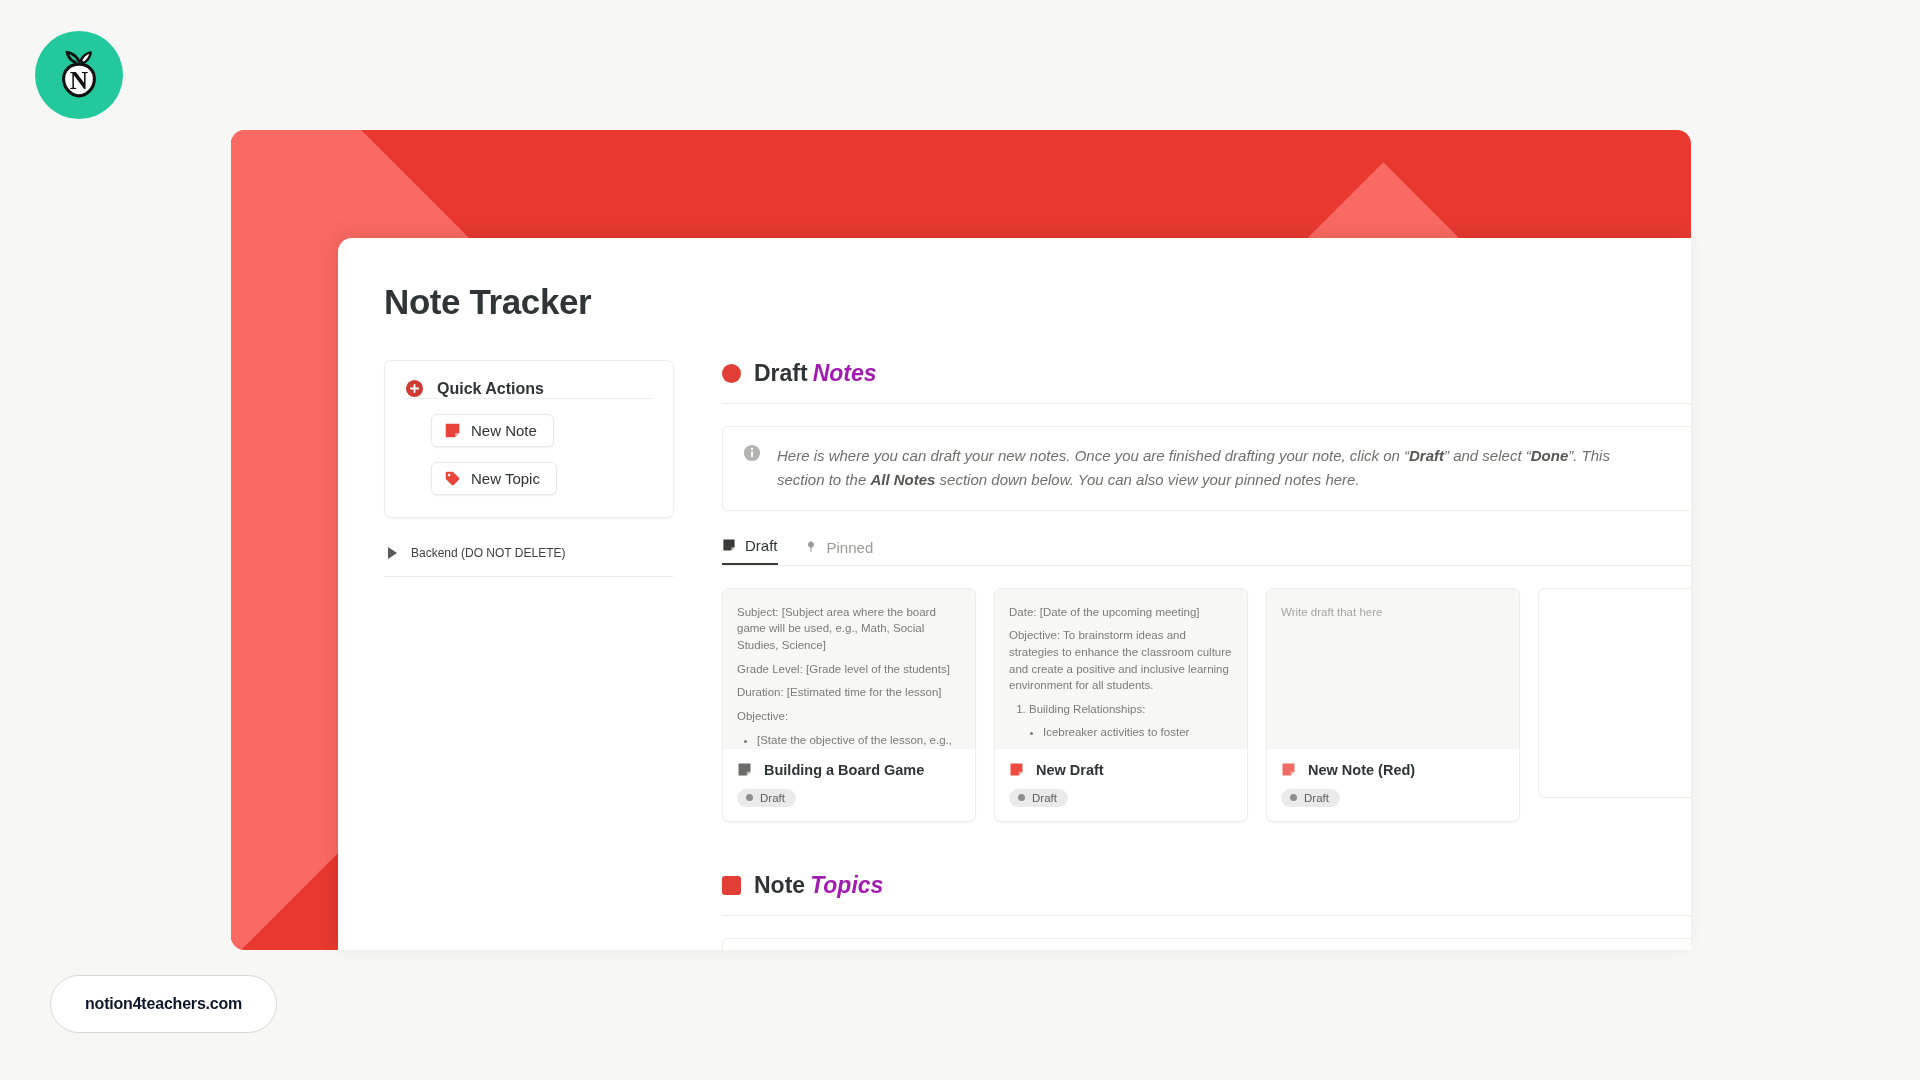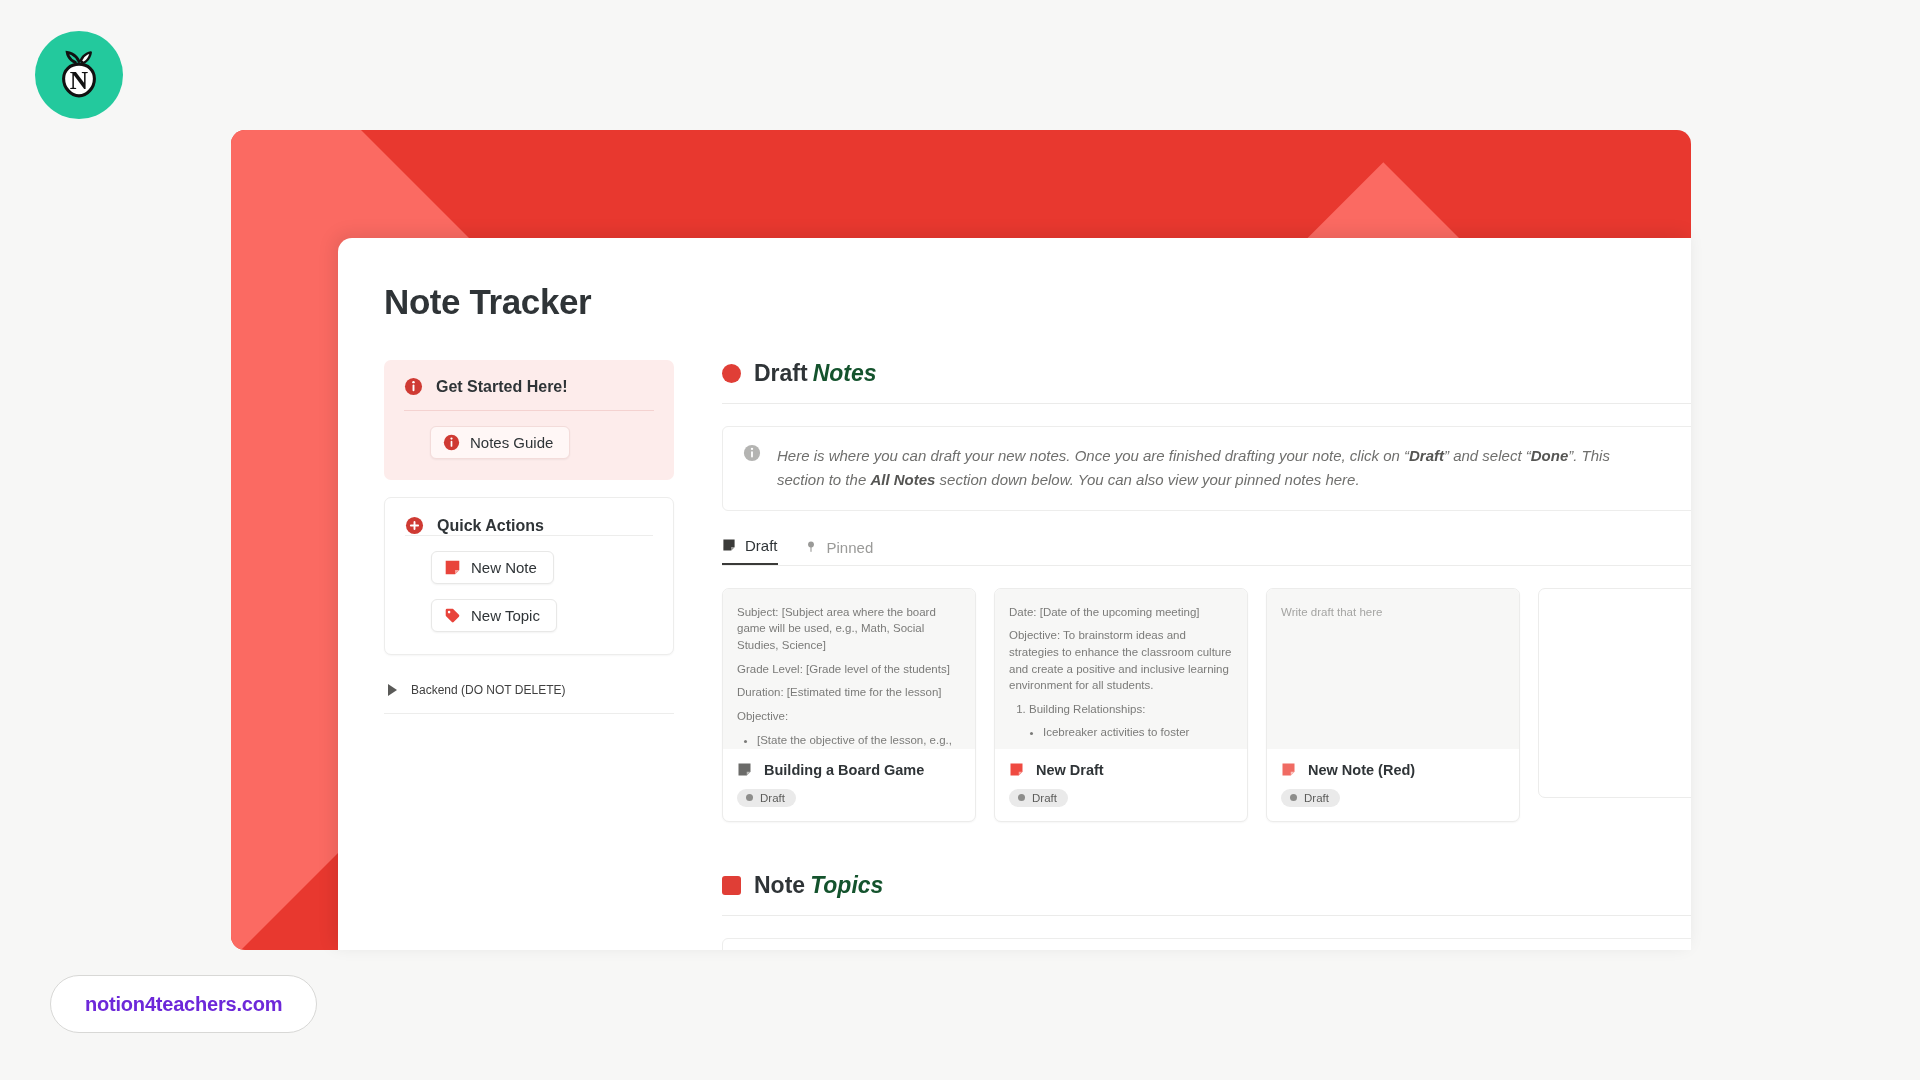--- a/index.html
+++ b/index.html
@@ -193,21 +193,21 @@
     border-bottom: 1px solid #ebebea;
   }
   .section-head .title {
     font-size: 23px;
     font-weight: bold;
     color: #2f3437;
   }
   .section-head .title em {
     font-style: italic;
     font-weight: bold;
-    color: #14532d;
+    color: #a21caf;
     margin-left: 5px;
   }
   .dot-red {
     width: 19px; height: 19px; border-radius: 50%;
     background: #e03e36;
   }
   .square-red {
     width: 19px; height: 19px; border-radius: 3px;
     background: #e03e36;
   }
@@ -336,23 +336,23 @@
     top: 975px;
     height: 58px;
     padding: 0 34px;
     display: flex;
     align-items: center;
     background: #ffffff;
     border: 1px solid #d8d8d6;
     border-radius: 29px;
   }
   .site-badge .label {
-    font-size: 20px;
-    font-weight: bold;
-    color: #6d28d9;
+    font-size: 16px;
+    font-weight: bold;
+    color: #0f172a;
     letter-spacing: -0.2px;
     text-align: center;
   }
 
   
   .ico { display: inline-flex; align-items: center; justify-content: center; flex: none; }
 </style>
 </head>
 <body>
 
@@ -374,42 +374,20 @@
 
   <div class="app-window">
     <div class="app-inner">
 
       <div class="page-title">Note Tracker</div>
 
       <div class="columns">
 
         <div class="sidebar">
 
-          <div class="callout">
-            <div class="callout-head">
-              <span class="ico">
-                <svg width="19" height="19" viewBox="0 0 20 20">
-                    <circle cx="10" cy="10" r="9" fill="#cf3a33"></circle>
-                    <rect x="9" y="8" width="2" height="7" rx="1" fill="#fff"></rect>
-                    <circle cx="10" cy="5.4" r="1.3" fill="#fff"></circle>
-                  </svg>
-              </span>
-              <span class="label">Get Started Here!</span>
-            </div>
-            <div class="pill-btn">
-              <span class="ico">
-                <svg width="17" height="17" viewBox="0 0 20 20">
-                    <circle cx="10" cy="10" r="9" fill="#cf3a33"></circle>
-                    <rect x="9" y="8" width="2" height="7" rx="1" fill="#fff"></rect>
-                    <circle cx="10" cy="5.4" r="1.3" fill="#fff"></circle>
-                  </svg>
-              </span>
-              <span class="label">Notes Guide</span>
-            </div>
-          </div>
 
           <div class="panel">
             <div class="panel-head">
               <span class="ico">
                 <svg width="19" height="19" viewBox="0 0 20 20">
                     <circle cx="10" cy="10" r="9" fill="#cf3a33"></circle>
                     <rect x="9" y="5.2" width="2" height="9.6" rx="1" fill="#fff"></rect>
                     <rect x="5.2" y="9" width="9.6" height="2" rx="1" fill="#fff"></rect>
                   </svg>
               </span>

